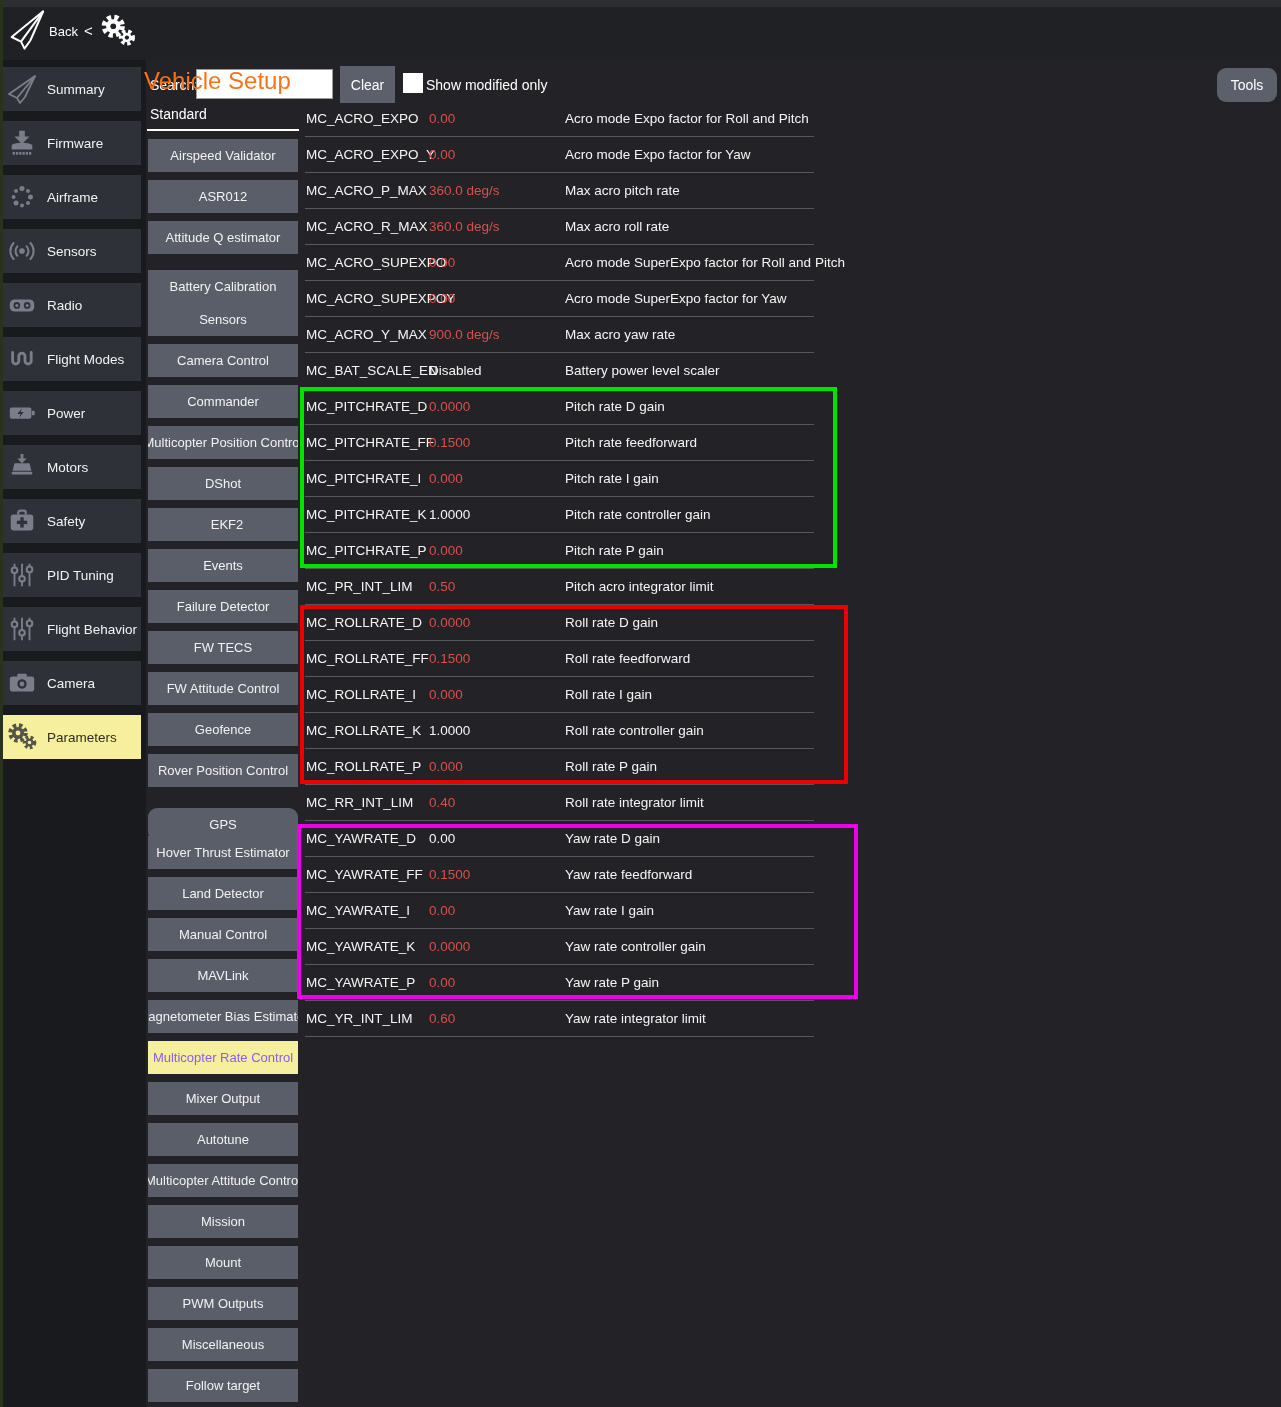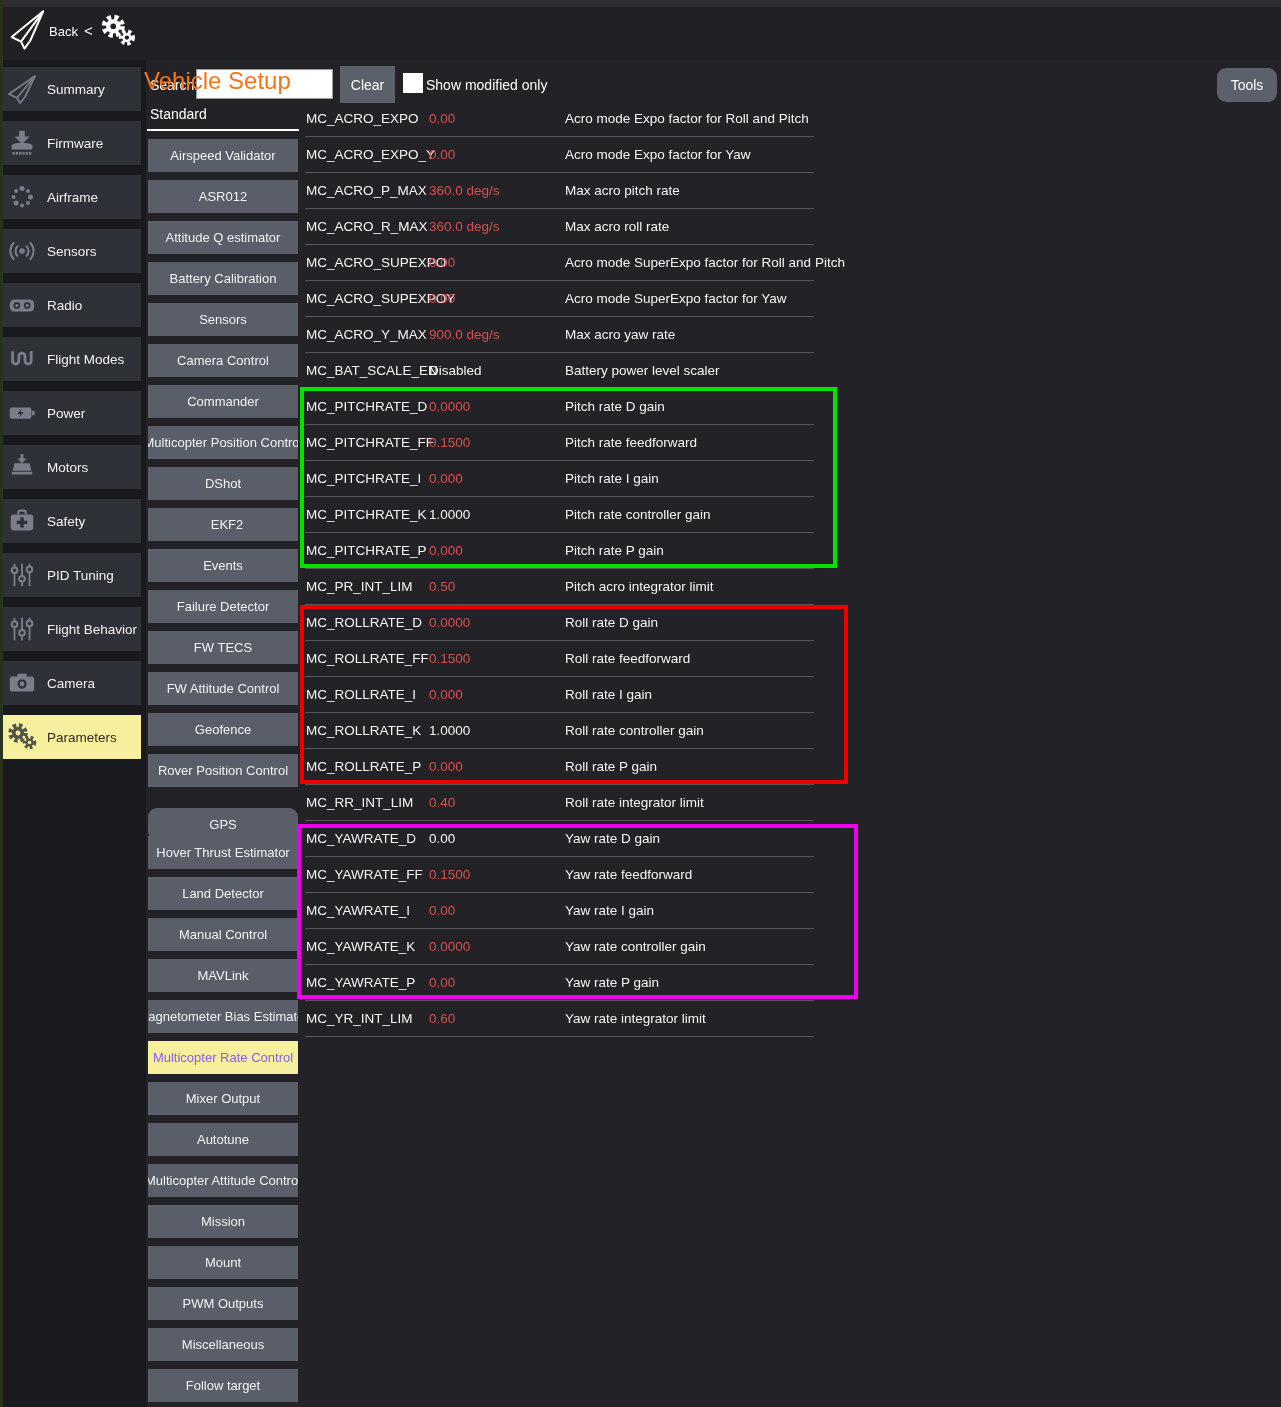--- a/index.html
+++ b/index.html
@@ -277,21 +277,21 @@
   <div id="cats">
       <div class="cat" style="top: 139px;">
         <span>Airspeed Validator</span>
       </div>
       <div class="cat" style="top: 180px;">
         <span>ASR012</span>
       </div>
       <div class="cat" style="top: 221px;">
         <span>Attitude Q estimator</span>
       </div>
-      <div class="cat" style="top: 262px;">
+      <div class="cat" style="top: 270px;">
         <span>Battery Calibration</span>
       </div>
       <div class="cat" style="top: 303px;">
         <span>Sensors</span>
       </div>
       <div class="cat" style="top: 344px;">
         <span>Camera Control</span>
       </div>
       <div class="cat" style="top: 385px;">
         <span>Commander</span>

